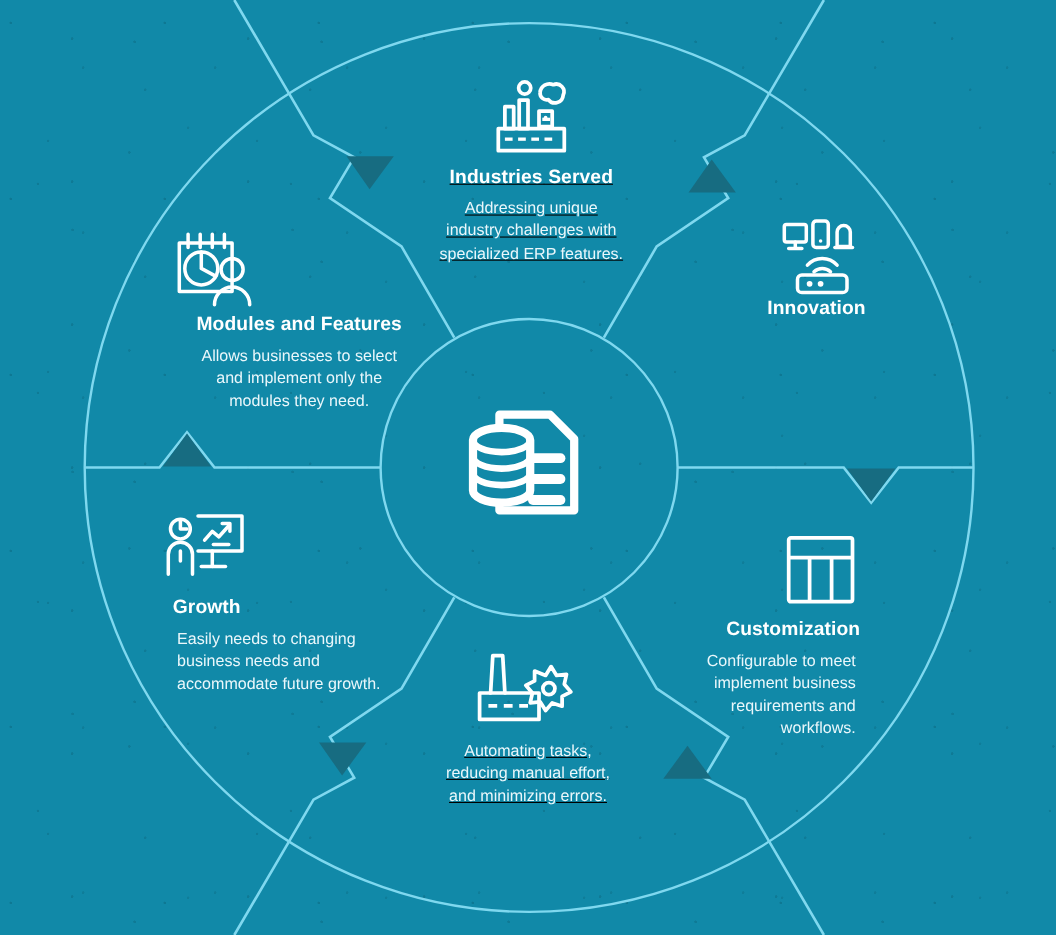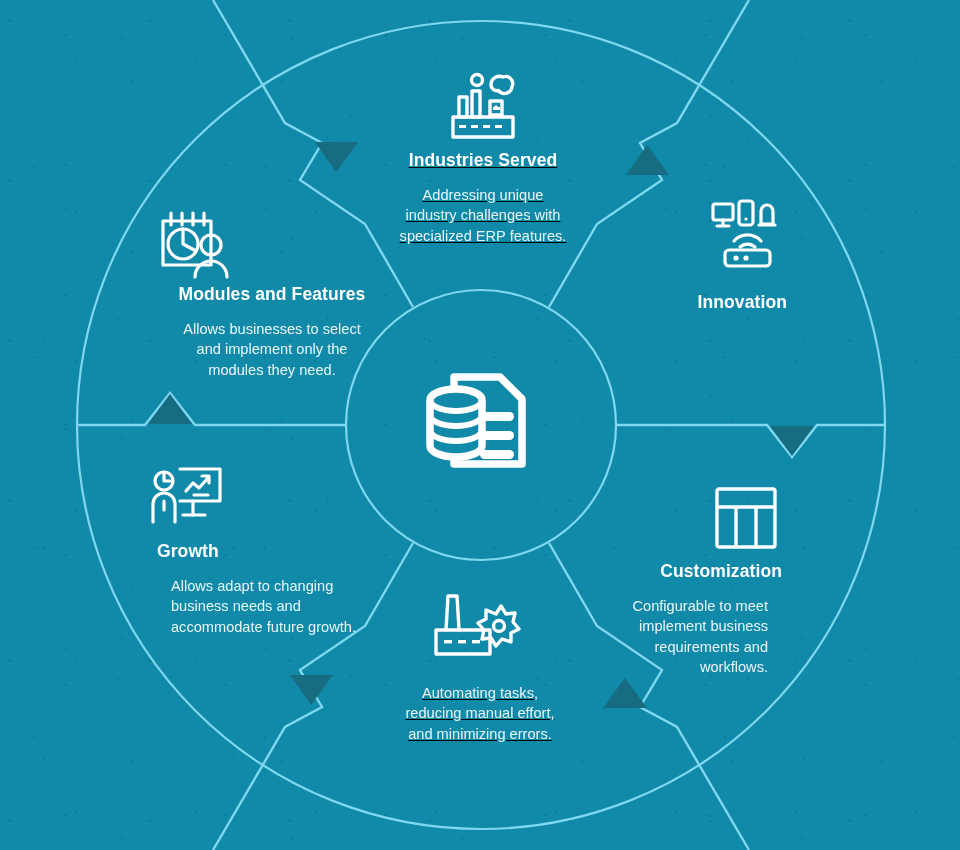--- a/index.html
+++ b/index.html
@@ -42,21 +42,21 @@
     letter-spacing:.1px;
     line-height:1.2;
     margin:0 0 9px 0;
     white-space:nowrap;
   }
   .node .desc{
     font-size:14.6px;
     font-weight:400;
     color:#eaf7fb;
     line-height:1.39;
-    margin:14px;
+    margin:4px;
   }
   .node.left{text-align:left;}
   .node.right{text-align:right;}
   .node.center{text-align:center;text-decoration:underline;}
 
   .icon{position:absolute;}
   .icon svg{display:block;}
 </style>
 </head>
 <body>
@@ -221,21 +221,21 @@
 
 <div class="node center" style="left:383px;top:150px;width:200px;">
   <p class="title">Industries Served</p>
   <p class="desc">
     <span>Addressing unique</span><br>
     <span>industry challenges with</span><br>
     <span>specialized ERP features.</span>
   </p>
 </div>
 
-<div class="node right" style="left:565px;top:292px;width:222px;">
+<div class="node right" style="left:565px;top:269px;width:222px;">
   <p class="title">Innovation</p>
 </div>
 
 <div class="node right" style="left:560px;top:561px;width:222px;">
   <p class="title">Customization</p>
   <p class="desc">
     <span>Configurable to meet</span><br>
     <span>implement business</span><br>
     <span>requirements and</span><br>
     <span>workflows.</span>
@@ -246,21 +246,21 @@
   <p class="desc">
     <span>Automating tasks,</span><br>
     <span>reducing manual effort,</span><br>
     <span>and minimizing errors.</span>
   </p>
 </div>
 
 <div class="node left" style="left:157px;top:541px;width:230px;">
   <p class="title">Growth</p>
   <p class="desc">
-    <span>Allows adapt to changing</span><br>
+    <span>Easily needs to changing</span><br>
     <span>business needs and</span><br>
     <span>accommodate future growth.</span>
   </p>
 </div>
 
 <div class="node left" style="left:156px;top:284px;width:232px;text-align:center;">
   <p class="title">Modules and Features</p>
   <p class="desc">
     <span>Allows businesses to select</span><br>
     <span>and implement only the</span><br>

